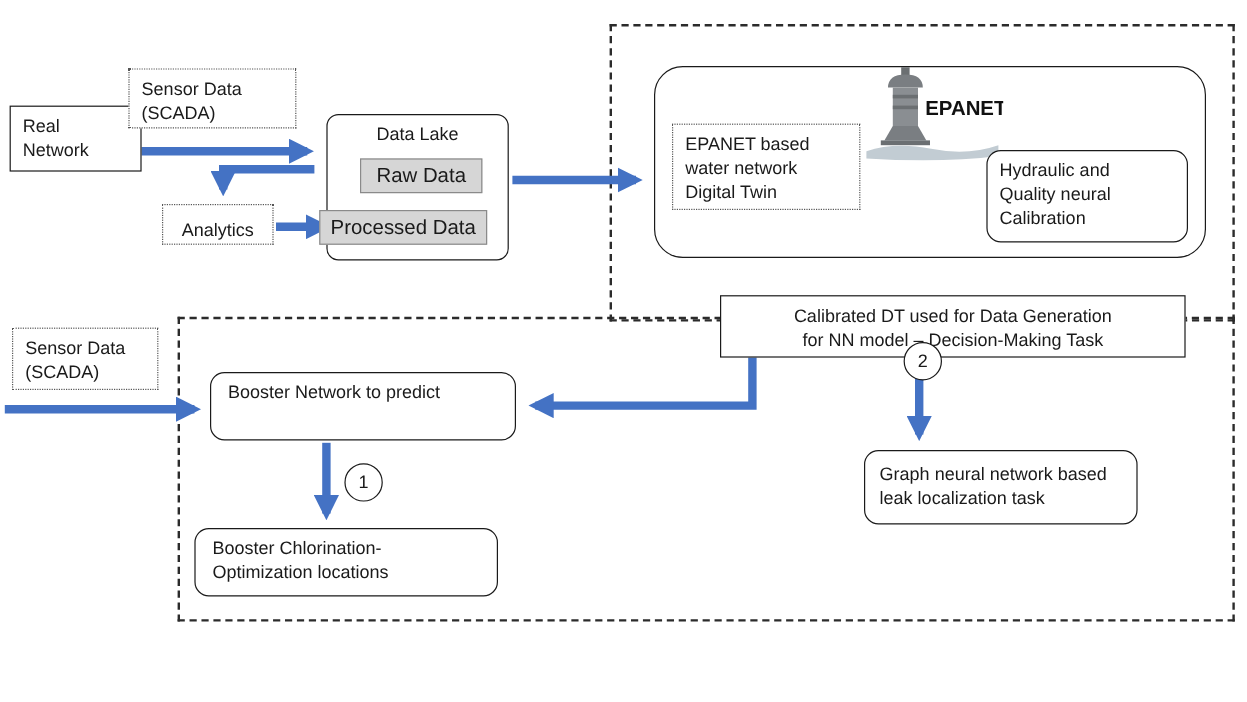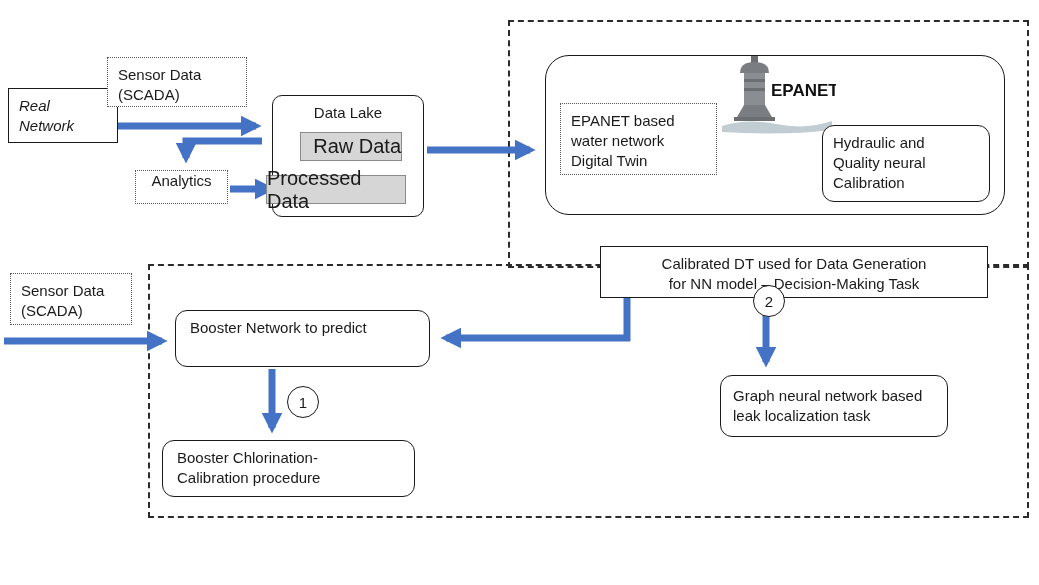--- a/index.html
+++ b/index.html
@@ -14,21 +14,21 @@
   .node{position:absolute;z-index:2;background:#ffffff;font-size:15px;line-height:1.32;}
   .solid{border:1.6px solid #1a1a1a;}
   .thin-solid{border:1.2px solid #1a1a1a;}
   .dotted{border:1.4px dotted #555;}
   .rounded{border-radius:12px;}
   .big-rounded{border-radius:24px;}
   .pad{padding:7px 10px;}
   .center{text-align:center;}
   .gray-chip{
     position:absolute;background:#d6d6d6;border:1px solid #8a8a8a;
-    display:flex;align-items:center;justify-content:flex-end;font-size:20px;z-index:3;
+    display:flex;align-items:center;justify-content:center;font-size:17px;z-index:3;
   }
   .badge{
     position:absolute;width:30px;height:30px;border:1.6px solid #1a1a1a;border-radius:50%;
     background:#fff;display:flex;align-items:center;justify-content:center;
     font-size:15px;z-index:4;
   }
   .dl-title{padding-top:7px;text-align:center;}
   .logo{position:absolute;z-index:3;background:transparent;}
 </style>
 </head>
@@ -51,41 +51,41 @@
       <path d="M230,189 L270,189" marker-end="url(#ah)"></path>
       <path d="M427,150 L530,150" marker-end="url(#ah)"></path>
       <path d="M720,148 L808,148" marker-end="url(#ah)"></path>
       <path d="M627,281 L627,338 L446,338" marker-end="url(#ah)"></path>
       <path d="M766,281 L766,362 " marker-end="url(#ah)"></path>
       <path d="M4,341 L162,341" marker-end="url(#ah)"></path>
       <path d="M272,369 L272,428" marker-end="url(#ah)"></path>
     </g>
   </svg>
 
-  <div class="node solid pad" style="left:8px;top:88px;width:110px;height:55px;box-sizing:border-box;font-style:italic;">
+  <div class="node solid pad" style="left:8px;top:88px;width:110px;height:55px;box-sizing:border-box;">
     <div>Real</div>
     <div>Network</div>
   </div>
 
   <div class="node dotted pad" style="left:107px;top:57px;width:140px;height:50px;box-sizing:border-box;">
     <div>Sensor Data</div>
     <div>(SCADA)</div>
   </div>
 
   <div class="node solid" style="left:272px;top:95px;width:152px;height:122px;border-radius:10px;box-sizing:border-box;">
     <div class="dl-title">Data Lake</div>
   </div>
   <div class="gray-chip" style="left:300px;top:132px;width:100px;height:27px;">
     <span>Raw Data</span>
   </div>
   <div class="gray-chip" style="left:266px;top:175px;width:138px;height:27px;">
     <span>Processed Data</span>
   </div>
 
-  <div class="node dotted center" style="left:135px;top:170px;width:93px;height:34px;box-sizing:border-box;display:flex;align-items:flex-start;justify-content:center;">
+  <div class="node dotted center" style="left:135px;top:170px;width:93px;height:34px;box-sizing:border-box;display:flex;align-items:flex-end;justify-content:center;">
     <span>Analytics</span>
   </div>
 
   <div class="node solid big-rounded" style="left:545px;top:55px;width:460px;height:160px;box-sizing:border-box;background:#fff;"></div>
 
   <div class="node dotted pad" style="left:560px;top:103px;width:157px;height:72px;box-sizing:border-box;z-index:3;">
     <div>EPANET based</div>
     <div>water network</div>
     <div>Digital Twin</div>
   </div>
@@ -124,21 +124,21 @@
     <div>Booster Network to predict</div>
   </div>
 
   <div class="node solid rounded pad" style="left:720px;top:375px;width:228px;height:62px;box-sizing:border-box;padding-left:12px;padding-top:10px;">
     <div>Graph neural network based</div>
     <div>leak localization task</div>
   </div>
 
   <div class="node solid rounded pad" style="left:162px;top:440px;width:253px;height:57px;box-sizing:border-box;padding-left:14px;">
     <div>Booster Chlorination-</div>
-    <div>Calibration procedure</div>
+    <div>Optimization locations</div>
   </div>
 
   <div class="badge" style="left:287px;top:386px;">
     <span>1</span>
   </div>
   <div class="badge" style="left:753px;top:285px;">
     <span>2</span>
   </div>
 
 </div>

